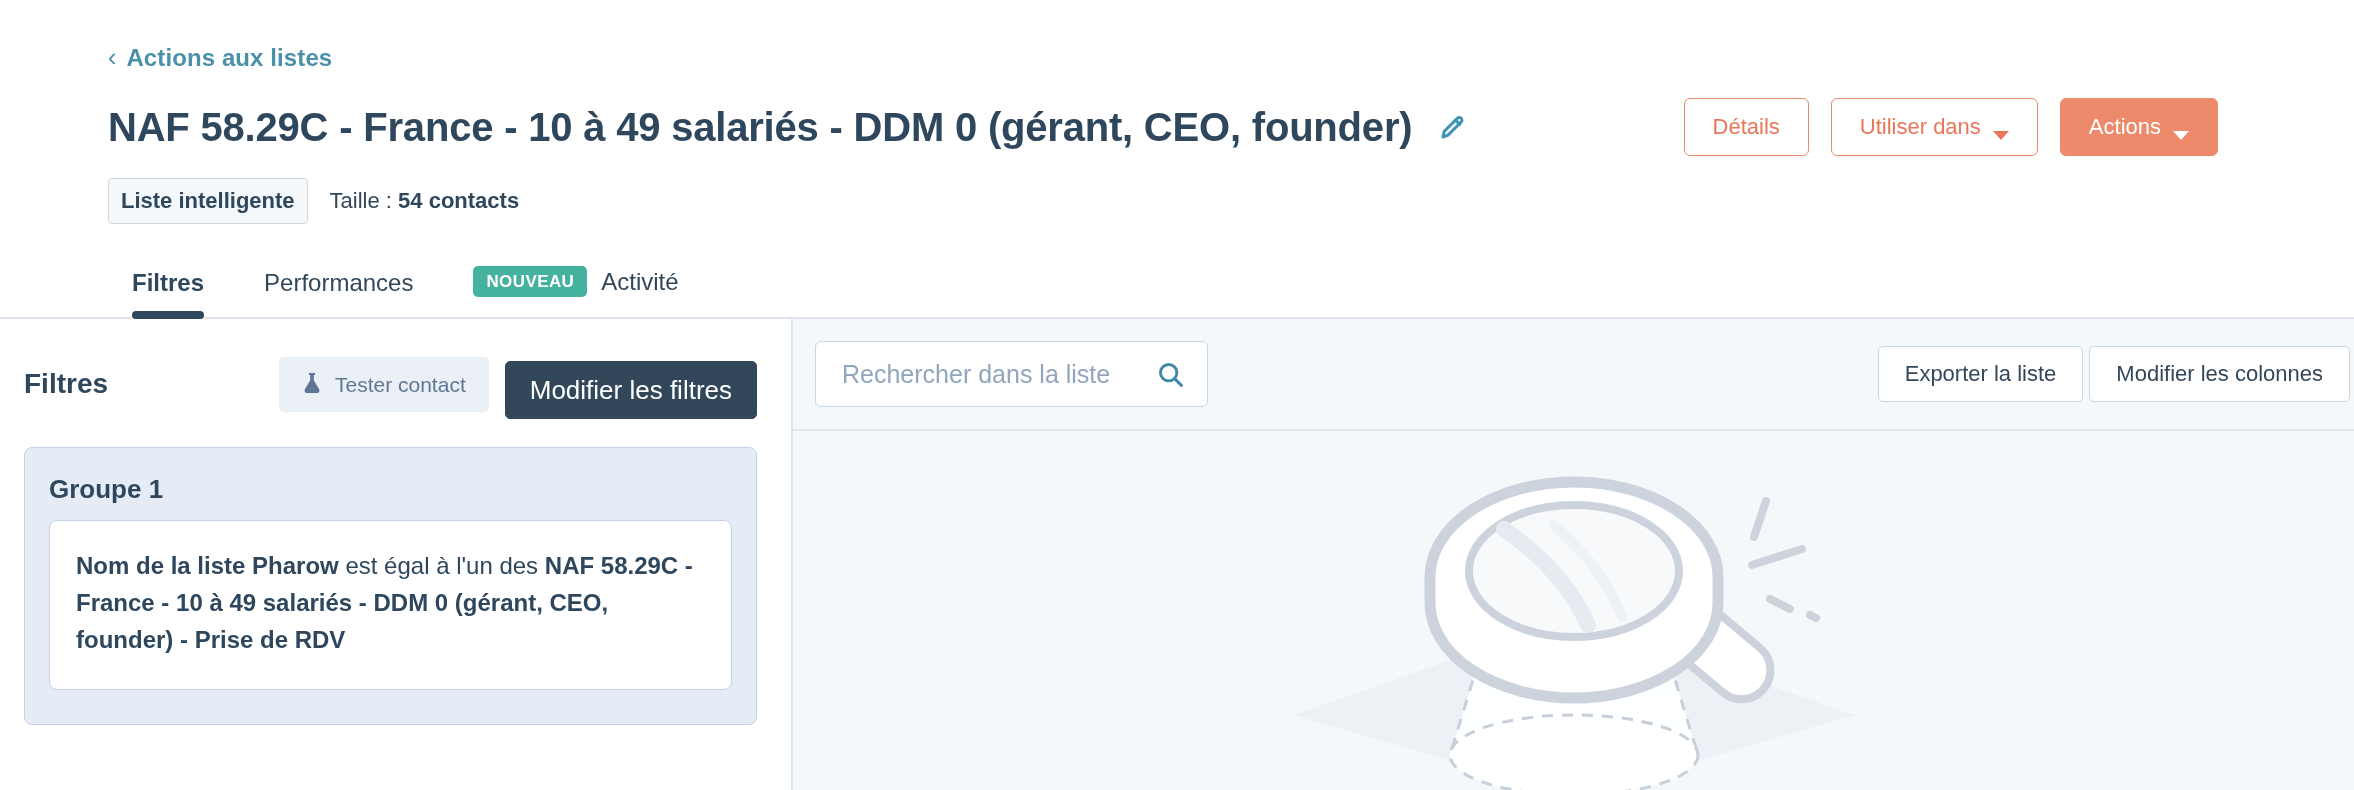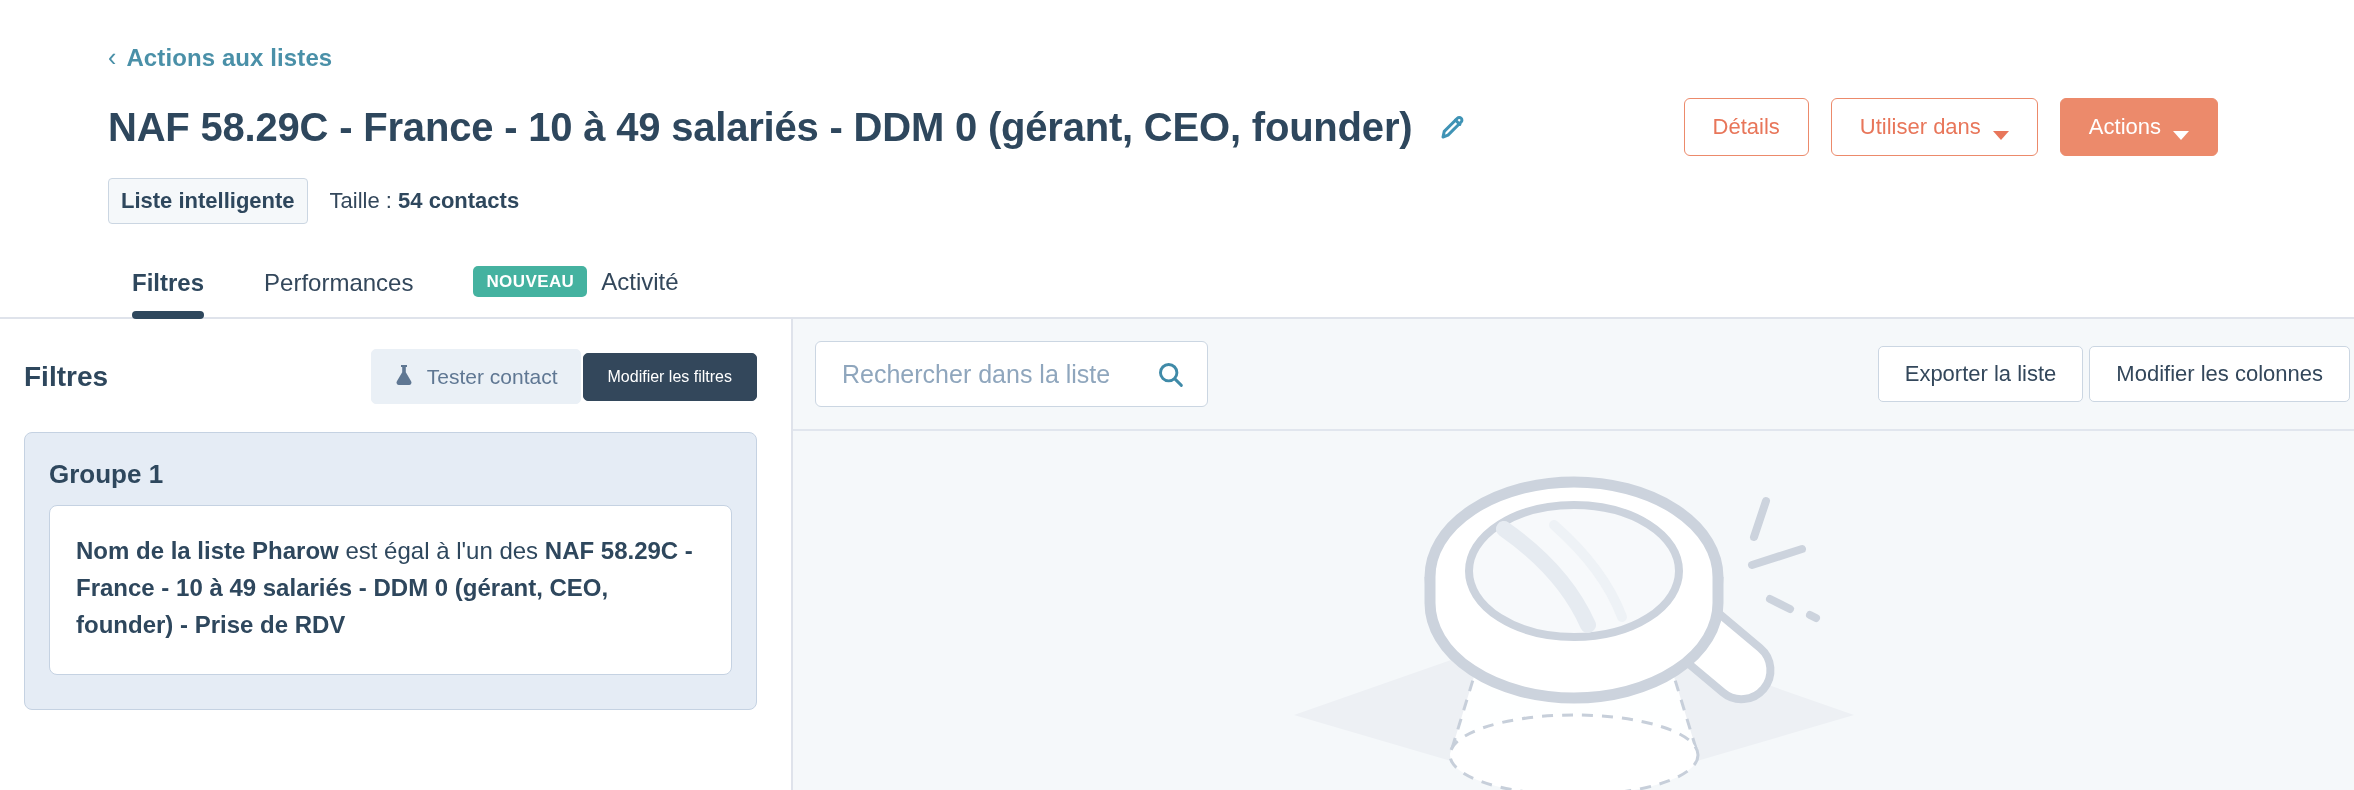--- a/index.html
+++ b/index.html
@@ -122,30 +122,31 @@
   .body{display:flex;height:471px;}
 
   .filters-pane{
     width:793px;flex:none;background:#fff;
     border-right:2px solid #dfe3eb;
     padding:0 34px 0 24px;
     position:relative;
   }
   .filters-head{display:flex;align-items:center;margin-top:30px;}
   .filters-title{font-size:28px;font-weight:700;color:var(--navy-dark);}
-  .filters-head-btns{margin-left:auto;display:flex;align-items:center;gap:2px;}
+  .filters-head-btns{margin-left:auto;display:flex;align-items:center;gap:16px;}
   .btn-ghost{
     background:#eaf0f6;border:1px solid #eaf0f6;color:#5f7793;
     font-size:21px;padding:14px 22px;border-radius:5px;
     display:inline-flex;align-items:center;gap:13px;cursor:pointer;line-height:1;
   }
   .btn-dark{
     background:var(--navy);border:1px solid var(--navy);color:#fff;
-    font-size:16px;padding:15px 24px;border-radius:5px;cursor:pointer;line-height:1;
+    font-size:26px;padding:15px 24px;border-radius:5px;cursor:pointer;line-height:1;
     font-weight:400;
+    margin-top:12px;
   }
 
   .group-card{
     margin-top:28px;
     background:var(--group-bg);
     border:1px solid #c5d2e2;
     border-radius:8px;
     padding:26px 24px 34px 24px;
   }
   .group-title{font-size:26px;font-weight:700;color:var(--navy-dark);}

